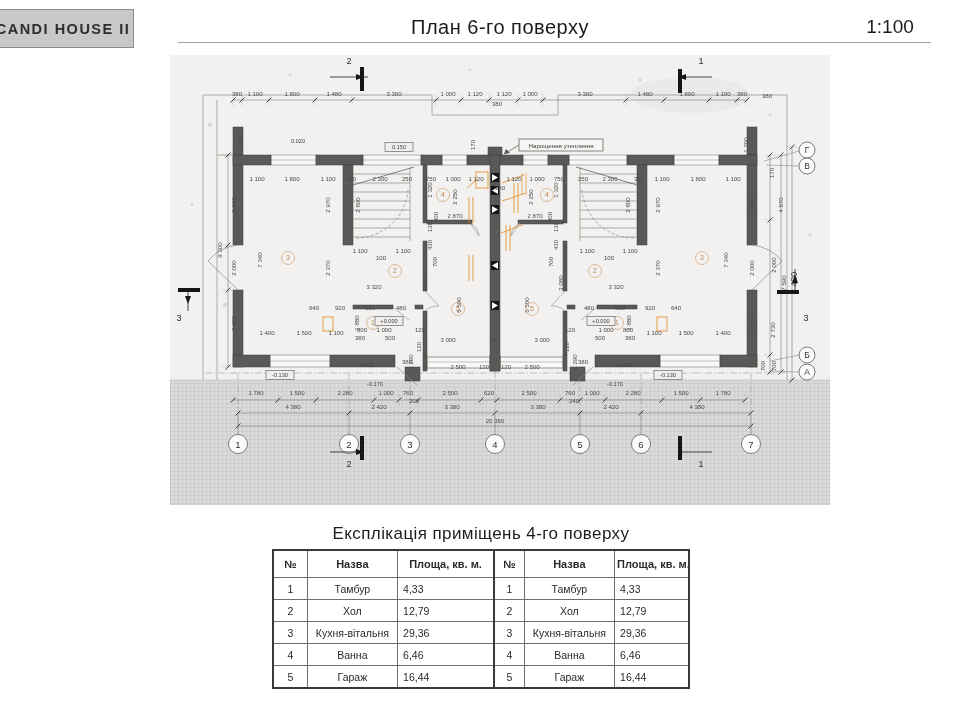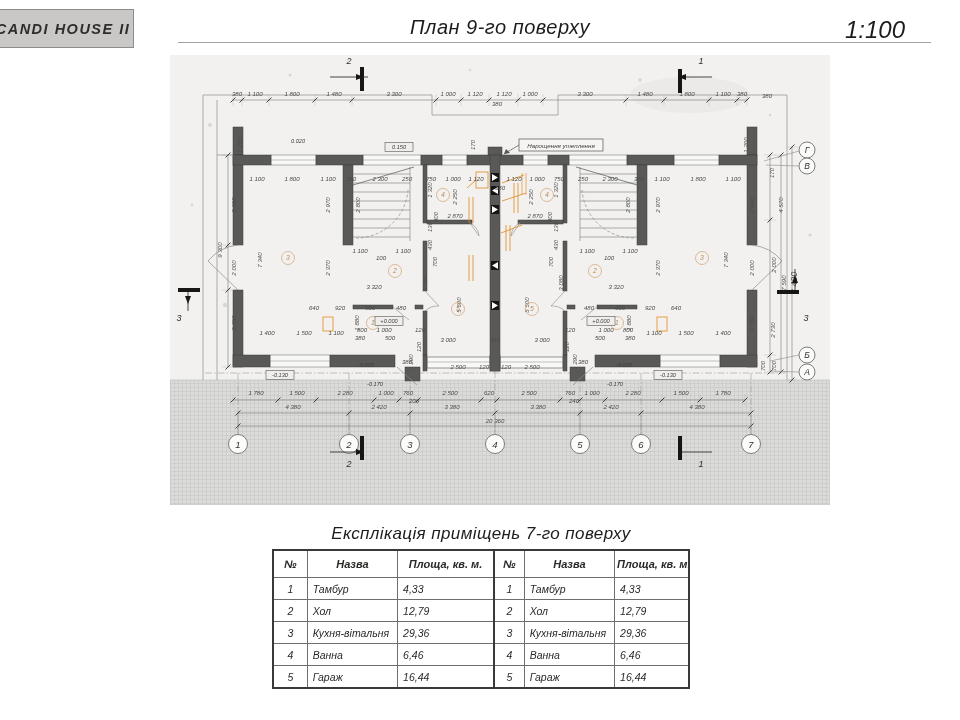--- a/index.html
+++ b/index.html
@@ -1,53 +1,53 @@
 <!DOCTYPE html>
 <html><head>
 <meta charset="utf-8">
 <style>
   html,body{margin:0;padding:0;background:#fff;}
   .page{position:relative;width:960px;height:720px;background:#ffffff;overflow:hidden;
-        font-family:"Liberation Sans", sans-serif;font-style:italic;}
+        font-family:"Liberation Sans", sans-serif;}
   
   .logo-box{position:absolute;left:-8px;top:9px;width:140px;height:37px;background:#c9c8c6;
             border:1px solid #8d8c8a;display:flex;align-items:center;justify-content:center;}
   .logo-box span{font-size:14.5px;font-weight:bold;color:#2e2d2c;letter-spacing:1.5px;white-space:nowrap;}
   .sheet-title{position:absolute;left:310px;top:16px;width:380px;text-align:center;
                font-size:20px;color:#1c1c1c;letter-spacing:.5px;}
-  .sheet-scale{position:absolute;left:845px;top:16px;width:90px;text-align:left;
-               font-size:24px;color:#1c1c1c;}
+  .sheet-scale{position:absolute;left:845px;top:16px;width:90px;text-align:center;
+               font-size:19px;color:#1c1c1c;}
   .title-rule{position:absolute;left:178px;top:42px;width:753px;border-top:1.5px solid #a5a4a2;}
   
   .plan-wrap{position:absolute;left:170px;top:55px;width:660px;height:450px;background:#f2f1ef;}
   
   .expl{position:absolute;left:272px;top:524px;width:418px;}
   .expl-title{font-size:17px;color:#1d1d1d;text-align:center;letter-spacing:.4px;margin-bottom:5px;}
   table.expl-t{border-collapse:collapse;width:418px;table-layout:fixed;}
   table.expl-t td{border:1px solid #6f6e6c;font-size:10.5px;color:#2a2a28;height:21px;
                   padding:0 5px;overflow:hidden;white-space:nowrap;}
   table.expl-t tr.hdr td{font-weight:bold;font-size:11px;height:26px;text-align:center;padding:0 2px;}
   table.expl-t{border:2px solid #3a3938;}
   table.expl-t td.num,{text-align:center;}
   table.expl-t td.num{text-align:center;}
   table.expl-t td.area{text-align:left;}
-  table.expl-t td.name{text-align:left;}
+  table.expl-t td.name{text-align:center;}
   table.expl-t tr.total td{font-weight:bold;height:23px;}
   table.expl-t td.sep{border-left:2px solid #3a3938;}
   text{font-family:"Liberation Sans", sans-serif;}
 </style>
 </head>
 <body>
 
 <div class="page">
 
   <div class="logo-box">
     <span>CANDI HOUSE II</span>
   </div>
-  <div class="sheet-title">План 9-го поверху</div>
+  <div class="sheet-title">План 6-го поверху</div>
   <div class="sheet-scale">1:100</div>
   <div class="title-rule"></div>
 
   <div class="plan-wrap">
     <svg id="plan-svg" width="660" height="450" viewBox="0 0 660 450">
       <defs>
         <pattern id="hatch" width="4" height="4" patternUnits="userSpaceOnUse">
           <rect width="4" height="4" fill="#dbdbda"></rect>
           <path d="M0 .5H4M.5 0V4" stroke="#c7c7c6" stroke-width=".6"></path>
         </pattern>
@@ -555,21 +555,21 @@
         <text id="note-text" font-size="6.2" fill="#3c3c3a" text-anchor="middle" x="391" y="92.5">Нарощення утеплення</text>
       </g>
 
       <g stroke="#8a8a88" stroke-width=".6">
         <path d="M629 96L594 106M629 111L596 110M629 300L600 306M629 317L600 316"></path>
       </g>
     </svg>
   </div>
 
   <div class="expl">
-    <div class="expl-title">Експлікація приміщень 7-го поверху</div>
+    <div class="expl-title">Експлікація приміщень 4-го поверху</div>
     <table class="expl-t" id="expl-table">
       <colgroup>
         <col style="width:34px">
           <col style="width:90px">
           <col style="width:96px">
         <col style="width:30px">
           <col style="width:90px">
           <col style="width:74px">
       </colgroup>
       <tbody id="expl-body">

